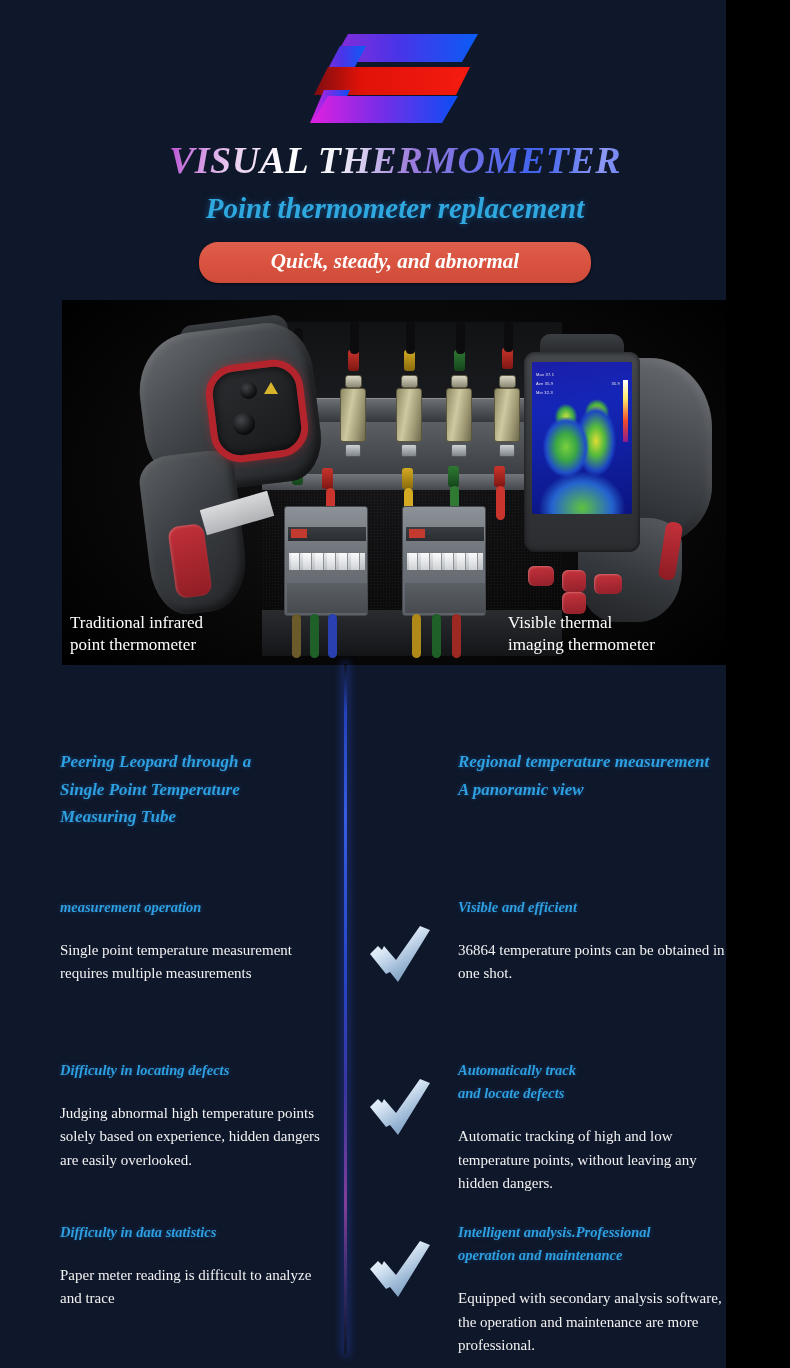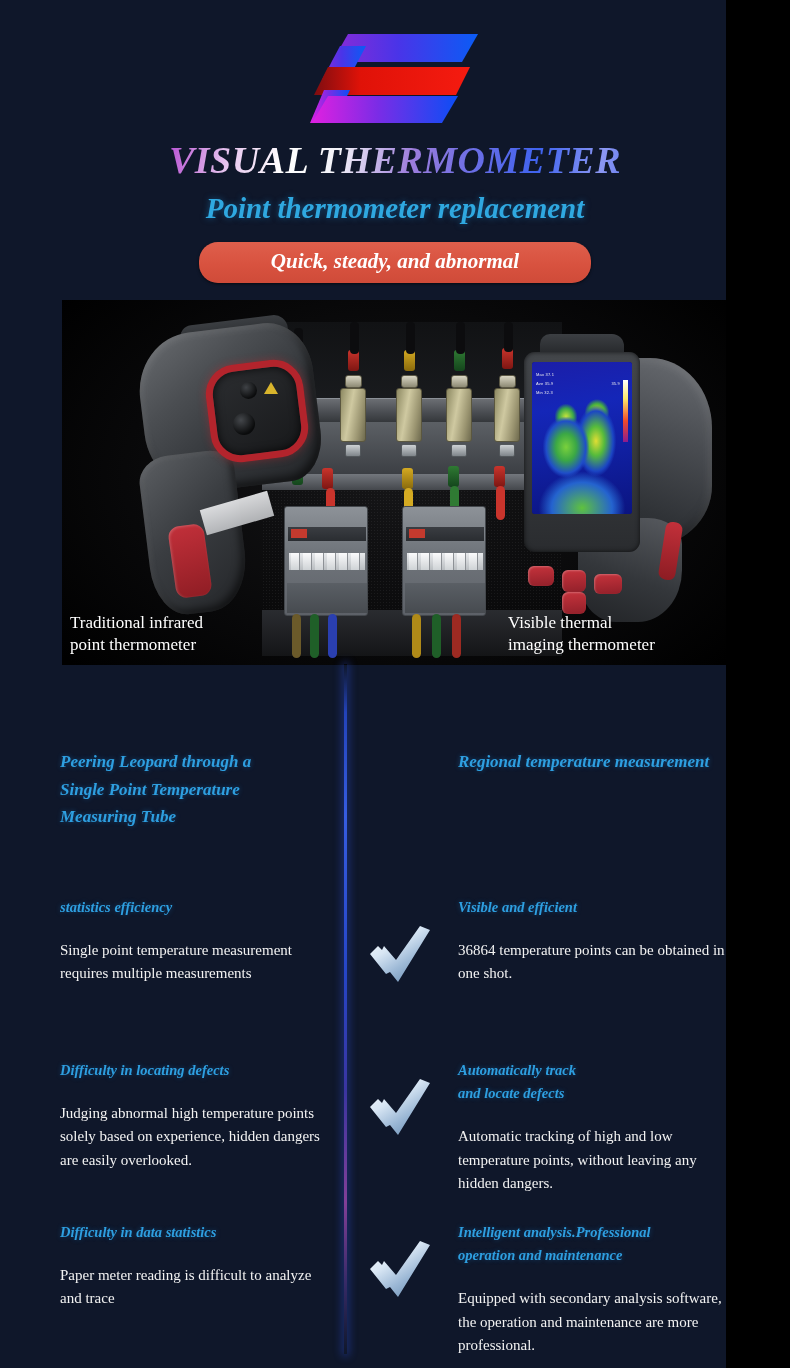--- a/index.html
+++ b/index.html
@@ -359,26 +359,27 @@
 
   <div class="divider"></div>
 
   <div class="intro left">
     <div>Peering Leopard through a</div>
     <div>Single Point Temperature</div>
     <div>Measuring Tube</div>
   </div>
   <div class="intro right">
     <div>Regional temperature measurement</div>
+    <div>A panoramic view</div>
   </div>
 
   <div class="row" style="top:896px;">
     <div class="col-l">
       <div class="h-blue">
-        <div>statistics efficiency</div>
+        <div>measurement operation</div>
       </div>
       <div class="p-body">Single point temperature measurement requires multiple measurements</div>
     </div>
     <div class="check" style="top:28px;">
       <svg viewBox="0 0 66 62" width="66" height="62">
         <defs>
             <linearGradient id="ck1" x1="0" y1="0" x2="0.7" y2="1">
           <stop offset="0%" stop-color="#ffffff"></stop>
               <stop offset="42%" stop-color="#d8e6f4"></stop>
           <stop offset="72%" stop-color="#9db9d6"></stop>

